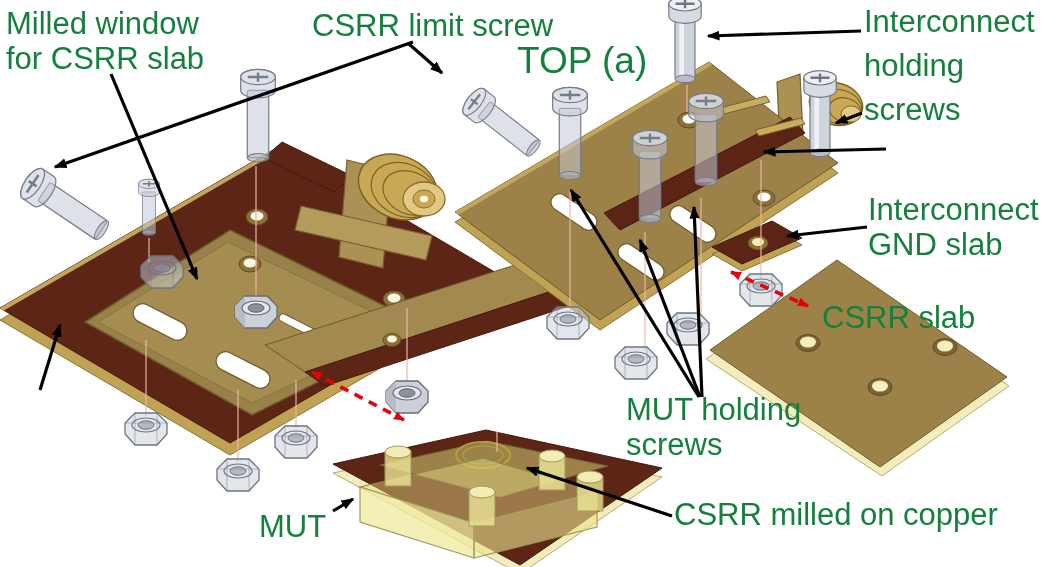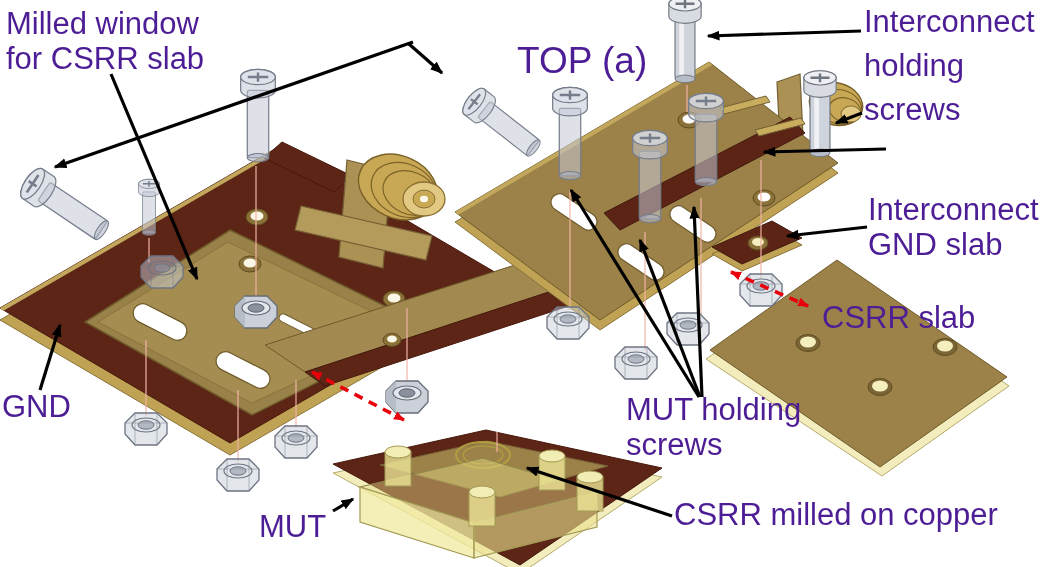--- a/index.html
+++ b/index.html
@@ -1,19 +1,19 @@
 <!DOCTYPE html>
 <html><head>
 <meta charset="utf-8">
 <style>
   html,body{margin:0;padding:0;background:#fff;}
   .stage{position:relative;width:1056px;height:567px;background:#fff;overflow:hidden;
          font-family:"Liberation Sans",sans-serif;}
   .scene{position:absolute;left:0;top:0;width:1056px;height:567px;}
-  .lbl{position:absolute;color:#4c1d95;font:31px/1.13 "Liberation Sans",sans-serif;
+  .lbl{position:absolute;color:#15803d;font:31px/1.13 "Liberation Sans",sans-serif;
        white-space:pre-line;pointer-events:none;}
   .hdr{font-weight:normal;font-size:37px;line-height:1.0;}
   .lh-lg{line-height:1.42;}
 </style>
 </head>
 <body>
 
 <div class="stage">
 
 <svg class="scene" viewBox="0 0 1056 567" xmlns="http://www.w3.org/2000/svg">
@@ -239,26 +239,26 @@
     <path d="M700,397 L640,240" marker-end="url(#ab)"></path>
     <path d="M702,397 L694,207" marker-end="url(#ab)"></path>
     <path d="M40,390 L60,325" marker-end="url(#ab)"></path>
     <path d="M333,511 L353,499" marker-end="url(#ab)"></path>
     <path d="M672,516 L527,468" marker-end="url(#ab)"></path>
   </g>
 </svg>
 
 <div class="lbl" style="left:6px;top:6px">Milled window
 for CSRR slab</div>
+<div class="lbl" style="left:312px;top:8px">CSRR limit screw</div>
 <div class="lbl hdr" style="left:517px;top:42px">TOP (a)</div>
 <div class="lbl lh-lg" style="left:864px;top:0px">Interconnect
 holding
 screws</div>
 <div class="lbl" style="left:868px;top:192px">Interconnect
 GND slab</div>
 <div class="lbl" style="left:822px;top:300px">CSRR slab</div>
 <div class="lbl" style="left:626px;top:392px">MUT holding
 screws</div>
-<div class="lbl" style="left:2px;top:389px">GND</div>
 <div class="lbl" style="left:259px;top:509px">MUT</div>
 <div class="lbl" style="left:674px;top:497px">CSRR milled on copper</div>
 
 </div>
 
 </body></html>

